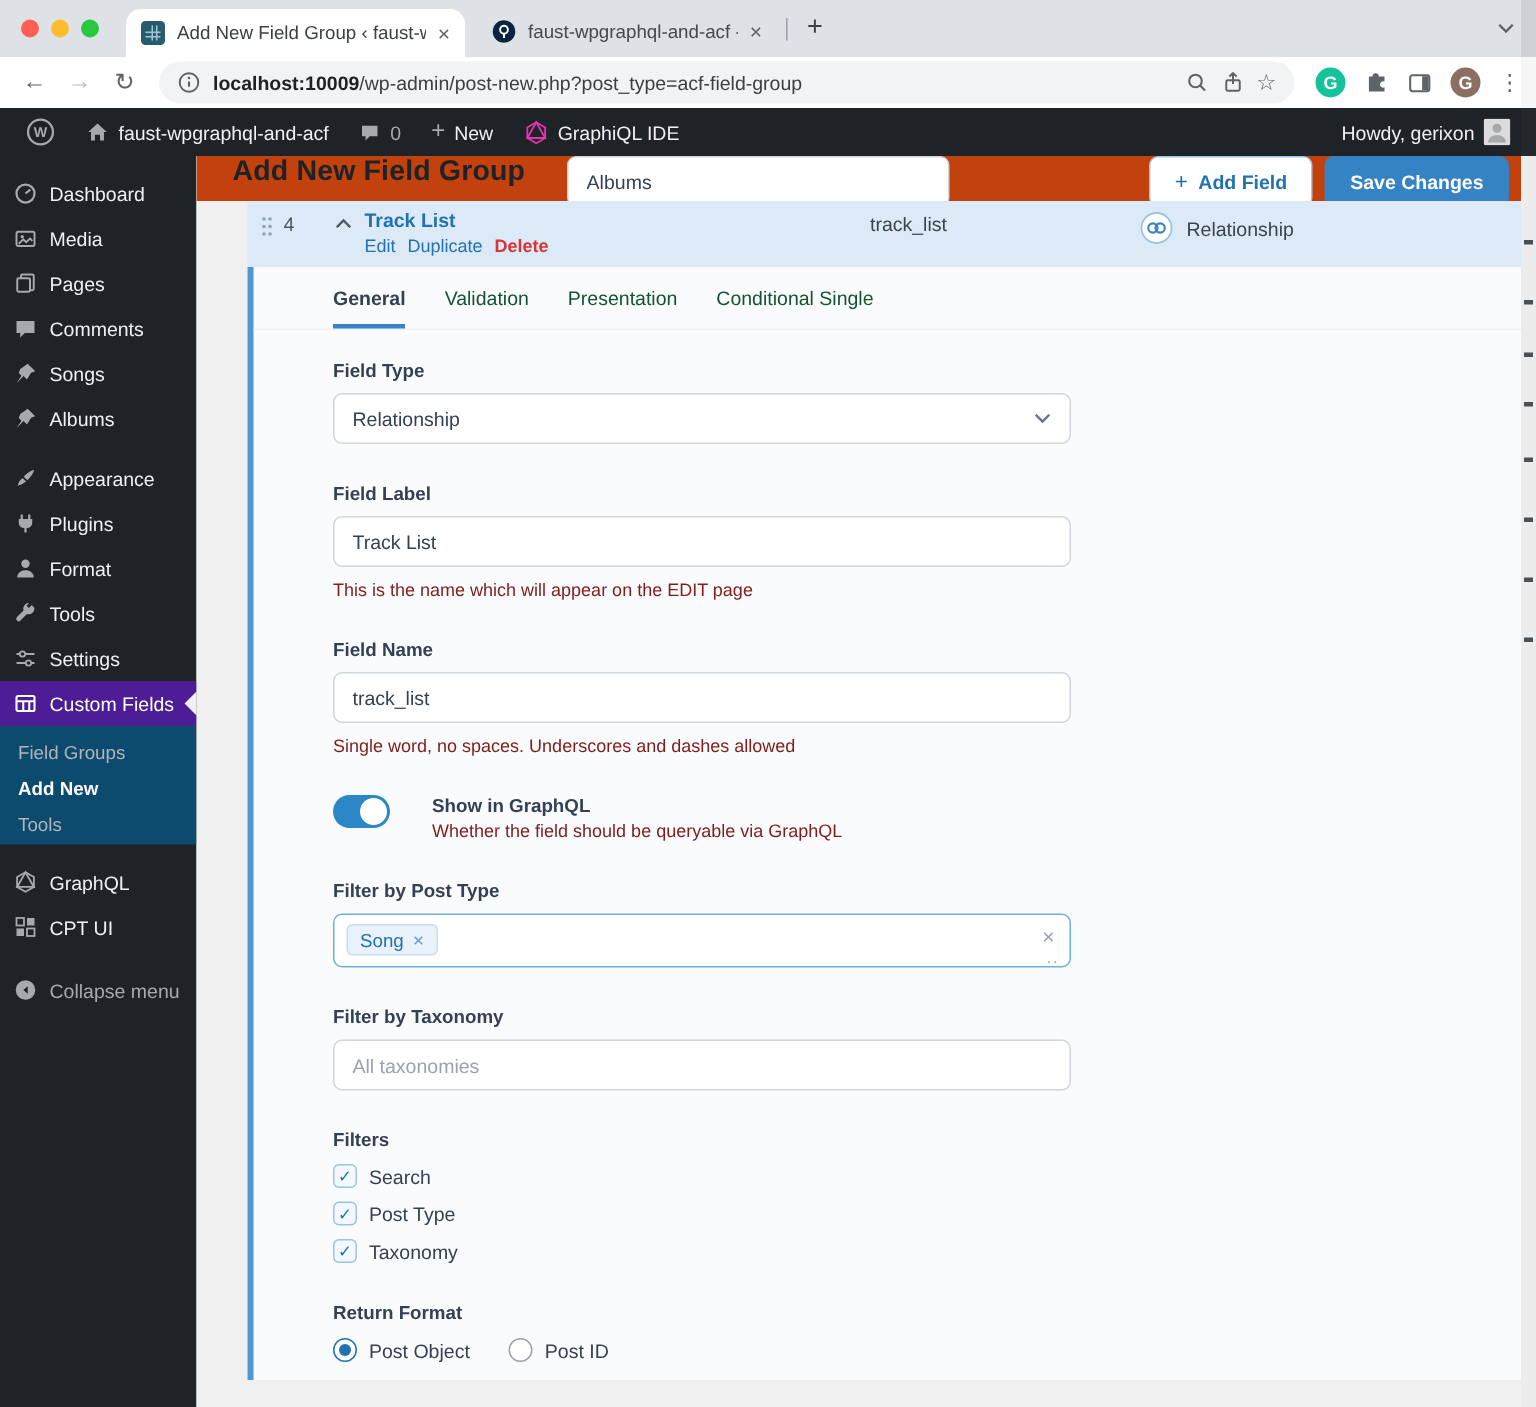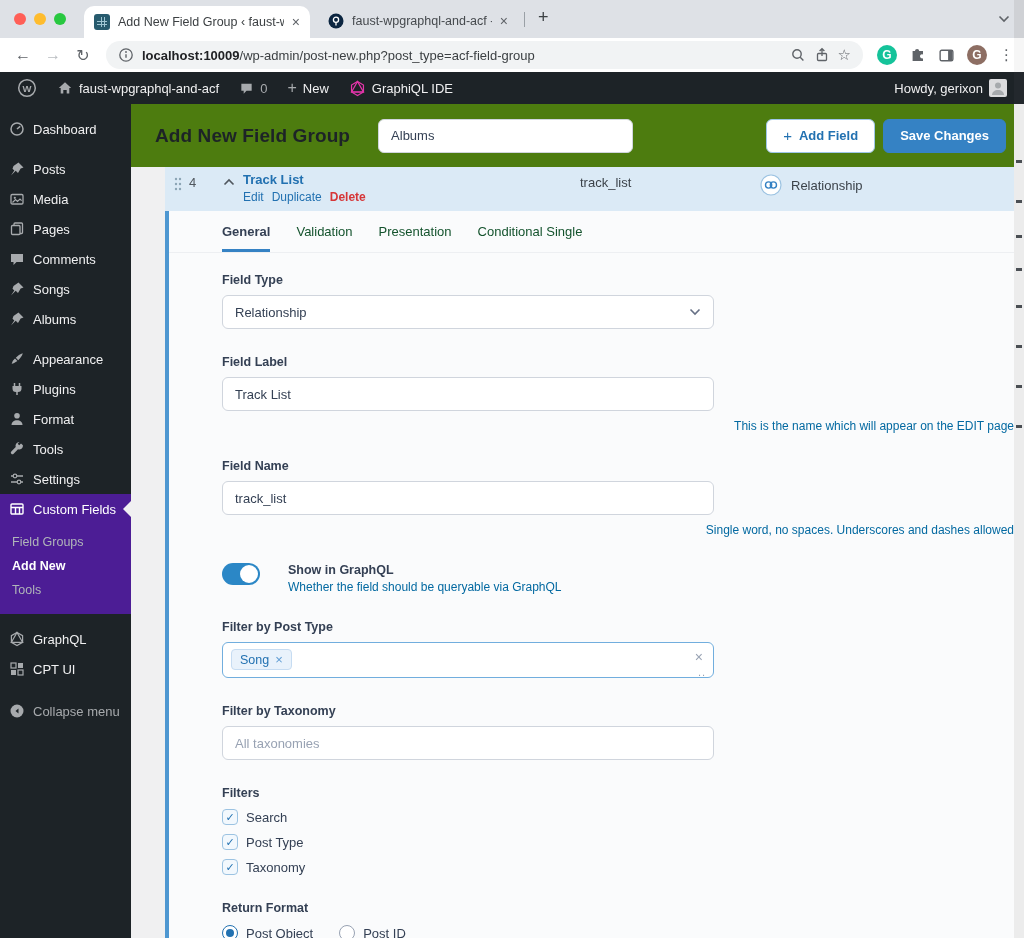--- a/index.html
+++ b/index.html
@@ -48,29 +48,29 @@
   
   .app { display:flex; height:834px; }
   .sidebar { width:131px; background:#1d2327; color:#f0f0f1; font-size:13px; padding-top:10px; flex:0 0 131px; }
   .s-item { display:flex; align-items:center; gap:8px; padding:7px 9px; color:#f0f0f1; }
   .s-item .ic { color:#a7aaad; flex:0 0 16px; }
   .s-gap { margin-top:10px; }
   .s-active { background:#4c1d95; color:#fff; position:relative; }
   .s-active .ic { color:#fff; }
   .s-active::after { content:""; position:absolute; right:0; top:50%; margin-top:-8px;
      border:8px solid transparent; border-right-color:#f0f0f1; }
-  .submenu { background:#4c1d95; padding:6px 0 12px; }
+  .submenu { background:#0c4a6e; padding:6px 0 1px; }
   .submenu div { padding:5px 12px; color:#b0b5b9; font-size:12.5px; }
   .submenu .sm-current { color:#fff; font-weight:700; }
   .collapse-item { color:#a7aaad; margin-top:12px; }
 
   .main { flex:1; background:#f0f0f1; position:relative; overflow:hidden; }
 
   
-  .page-header { height:63px; background:#4d7c0f; display:flex; align-items:center; padding:0 18px 0 24px; }
+  .page-header { height:30px; background:#c2410c; display:flex; padding:0 18px 0 24px; }
   .page-title { font-size:19px; font-weight:700; color:#1d2327; letter-spacing:.1px; }
   .title-input { width:255px; height:34px; border:1px solid #d0d5dd; border-radius:6px; margin-left:28px; padding:0 12px; font-size:13px; color:#344054; font-family:inherit; }
   .header-spacer { flex:1; }
   .btn { height:34px; border-radius:6px; font-size:13px; font-weight:600; display:flex; align-items:center; justify-content:center; padding:0 16px; cursor:default; }
   .btn-outline { background:#fff; border:1px solid #9ec6e8; color:#2271b1; gap:7px; margin-right:8px; }
   .btn-outline .plus { font-size:15px; font-weight:400; }
   .btn-primary { background:#3582c4; border:1px solid #3582c4; color:#fff; }
 
   
   .field-row { margin-left:34px; width:849px; height:44px; background:#dbeaf6; position:relative; }
@@ -88,21 +88,21 @@
   
   .panel { margin-left:34px; width:849px; height:742px; background:#fafbfc; border-left:4px solid #4e97d1; overflow:hidden; }
   .tabbar { display:flex; gap:26px; padding-left:53px; height:42px; align-items:stretch; border-bottom:1px solid #edeff2; }
   .tab-s { font-size:13px; color:#14532d; display:flex; align-items:center; border-bottom:3px solid transparent; padding-top:3px; }
   .tab-s.active { color:#344054; font-weight:600; border-bottom-color:#3582c4; }
   .content { padding:20px 0 0 53px; }
   .group { margin-bottom:26px; }
   .f-label { display:block; font-size:12.5px; font-weight:600; color:#344054; margin-bottom:8px; }
   .f-input, .f-select { width:492px; height:34px; border:1px solid #d0d5dd; border-radius:6px; background:#fff; font-size:13px; color:#344054; padding:0 12px; font-family:inherit; }
   .f-select { display:flex; align-items:center; justify-content:space-between; }
-  .f-hint { font-size:12px; color:#0369a1; margin-top:8px;text-align:right; }
+  .f-hint { font-size:12px; color:#7f1d1d; margin-top:8px; }
   ::placeholder { color:#98a2b3; }
 
   .toggle-row { display:flex; gap:28px; margin-bottom:26px; }
   .toggle { width:38px; height:22px; border-radius:11px; background:#2b87c6; position:relative; flex:0 0 38px; }
   .toggle-knob { position:absolute; right:2px; top:2px; width:18px; height:18px; border-radius:50%; background:#fff; }
   .toggle-text .f-label { margin-bottom:3px; }
   .toggle-text .f-hint { margin-top:0; }
 
   .tagbox { width:492px; height:36px; border:1.5px solid #71aede; border-radius:6px; background:#fff; position:relative; }
   .tag { position:absolute; left:8px; top:6px; display:flex; align-items:center; gap:6px; background:#e9f2fb; border:1px solid #c6dcf2; border-radius:4px; padding:2px 8px; font-size:12.5px; color:#2271b1; }
@@ -238,26 +238,20 @@
 
 <div class="app">
 
   <div class="sidebar">
     <div class="s-item">
       <svg class="ic" width="16" height="16" viewBox="0 0 16 16">
           <circle cx="8" cy="8" r="6" fill="none" stroke="currentColor" stroke-width="1.5"></circle>
           <path d="M8 8l3.2-2.6" stroke="currentColor" stroke-width="1.5"></path>
         </svg>
       <span>Dashboard</span>
-    </div>
-    <div class="s-item s-gap">
-      <svg class="ic" width="16" height="16" viewBox="0 0 16 16">
-          <path fill="currentColor" d="M9.5 1.5l5 5-2.8 1L9 12 6.7 9.7 2 14.5l3.3-5-1.8-1.8 1-2.7z"></path>
-        </svg>
-      <span>Posts</span>
     </div>
     <div class="s-item">
       <svg class="ic" width="16" height="16" viewBox="0 0 16 16">
           <rect x="2" y="3.5" width="12" height="9.5" rx="1.2" fill="none" stroke="currentColor" stroke-width="1.3"></rect>
           <circle cx="5.8" cy="6.8" r="1.1" fill="currentColor"></circle>
           <path d="M3.5 11.5l3-3 2 2L11 8l1.6 1.6" fill="none" stroke="currentColor" stroke-width="1.2"></path>
         </svg>
       <span>Media</span>
     </div>
     <div class="s-item">

